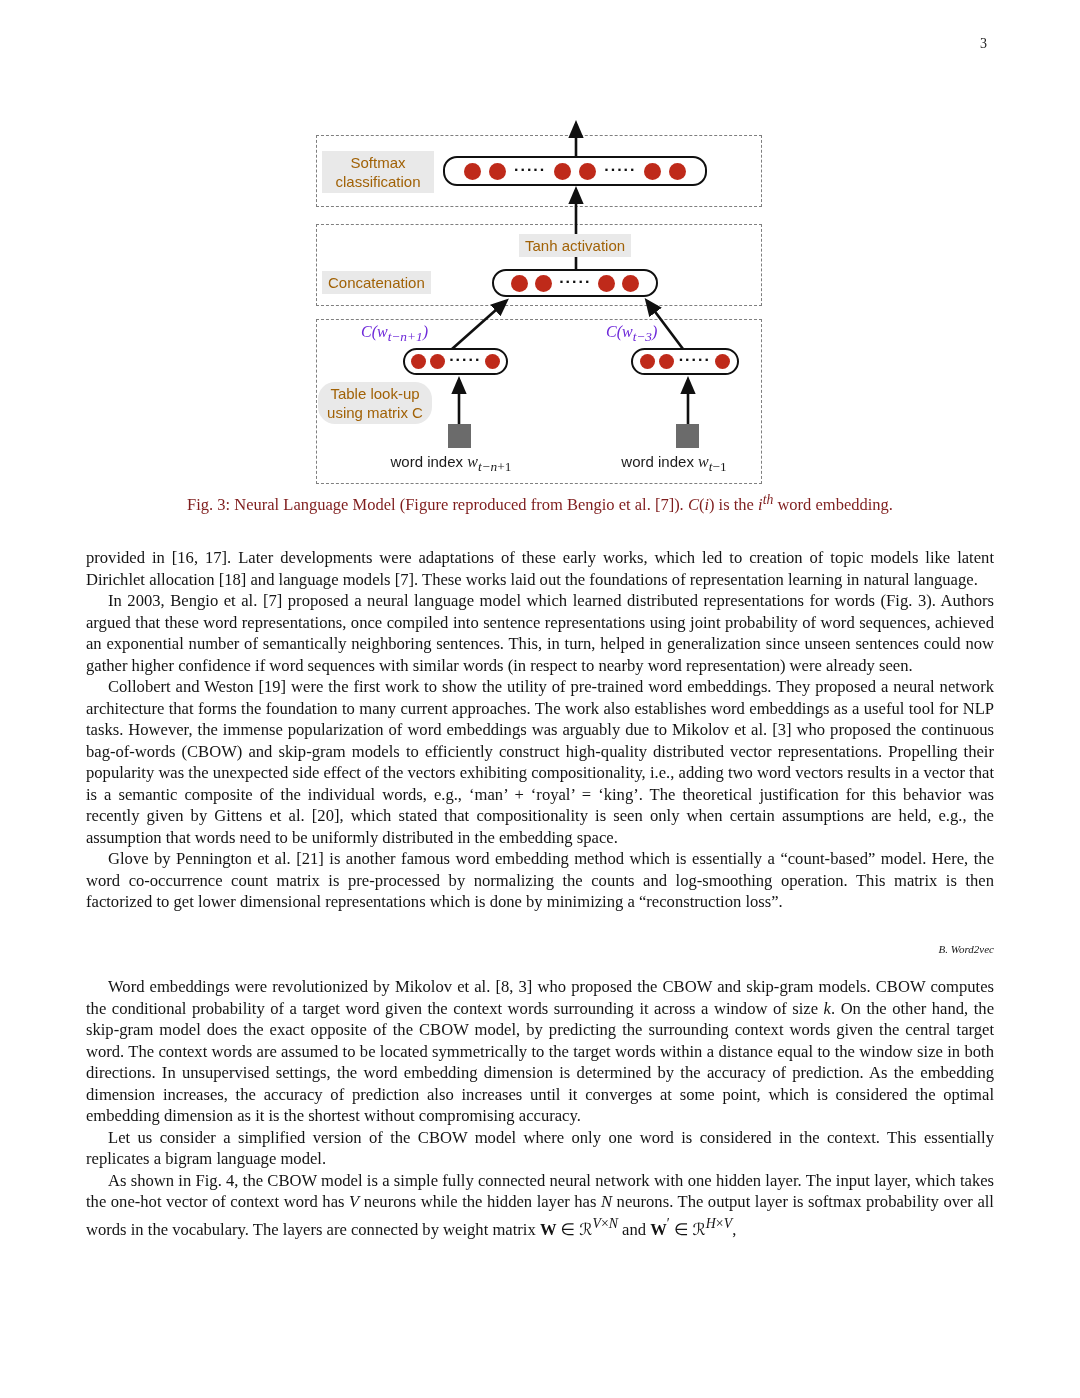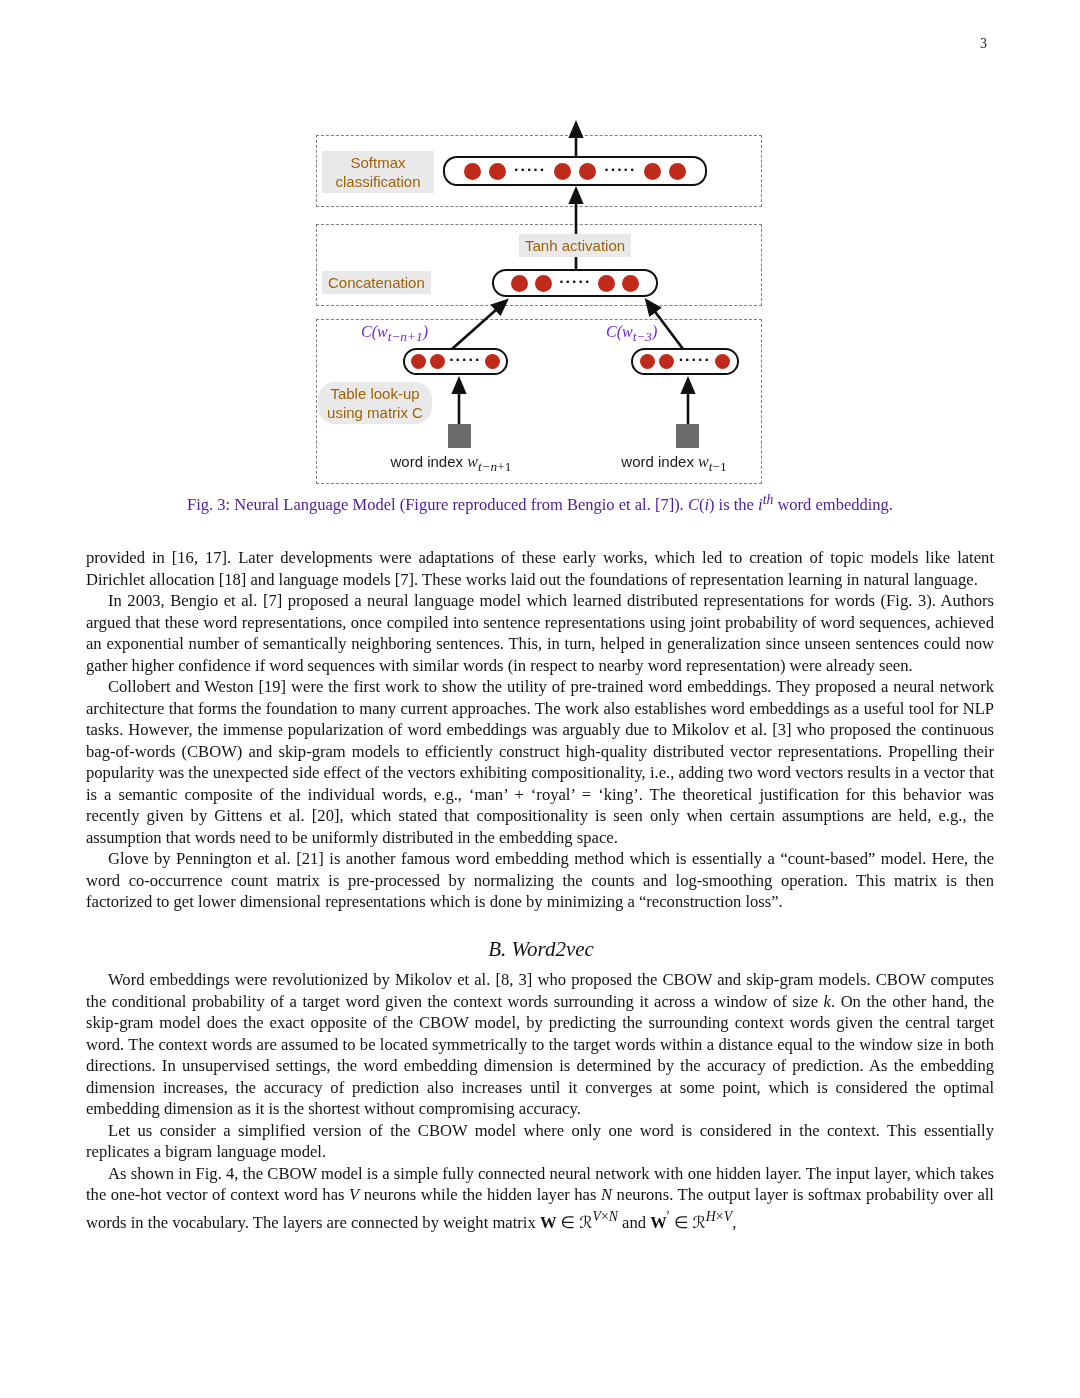--- a/index.html
+++ b/index.html
@@ -38,28 +38,28 @@
   .c-left{left:45px;top:228px;}
   .c-right{left:290px;top:228px;}
   .insq{position:absolute;width:23px;height:24px;background:var(--square,#6b6b6b);z-index:3;}
   .sq-left{left:132px;top:329px;}
   .sq-right{left:360px;top:329px;}
   .wordidx{position:absolute;z-index:3;font-family:"Liberation Sans",sans-serif;font-size:15px;
            color:#1b1b1b;text-align:center;top:358px;}
   .wi-left{left:60px;width:150px;}
   .wi-right{left:288px;width:140px;}
   .wordidx .m{font-family:"Liberation Serif",serif;font-size:16px;}
-  .caption{position:absolute;left:0;top:491px;width:1080px;text-align:center;font-size:16.5px;color:#4c1d95;}
+  .caption{position:absolute;left:0;top:491px;width:1080px;text-align:center;font-size:16.5px;color:#7f1d1d;}
 
   
   .main-text{position:absolute;left:86px;top:547px;width:908px;font-size:16.6px;
              line-height:21.5px;text-align:justify;color:#141414;}
   .main-text p{margin:0;text-indent:22px;}
   .main-text p.noindent{text-indent:0;}
-  .sec-heading{margin:26px 0 9px 2px;font-style:italic;font-weight:normal;font-size:21px;text-align:center;}
+  .sec-heading{margin:26px 0 16px 2px;font-style:italic;font-weight:normal;font-size:11px;text-align:right;}
 </style>
 </head>
 <body>
 
 <div class="sheet">
   <div class="pagenum">3</div>
 
   <div class="fig-canvas">
 
     <div class="dash-box box1"></div>

